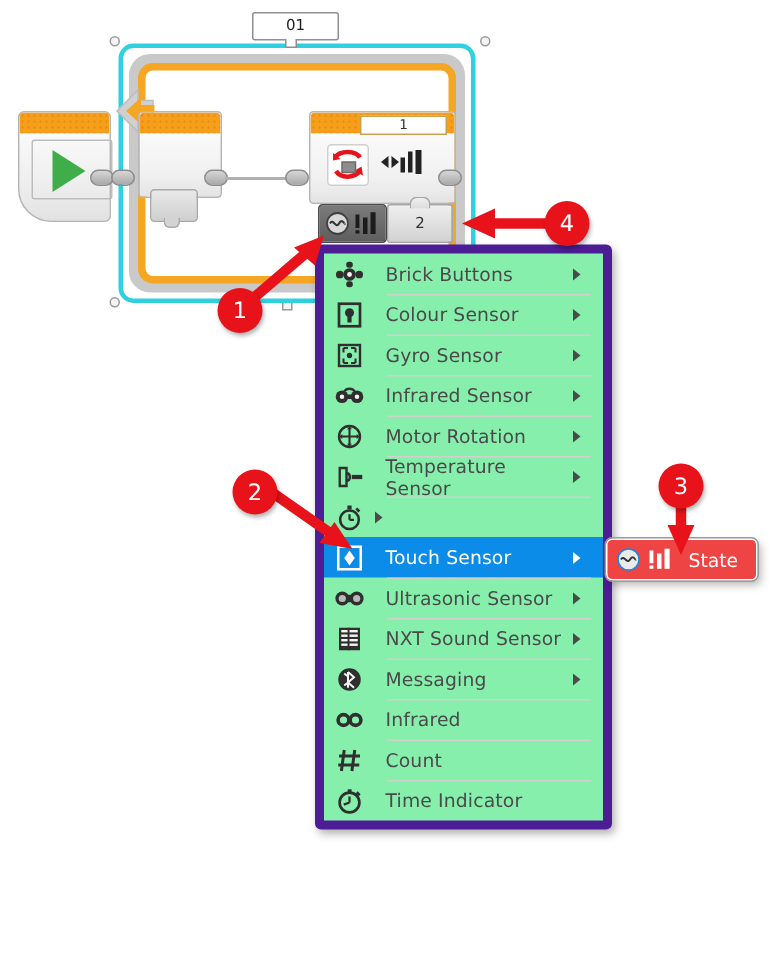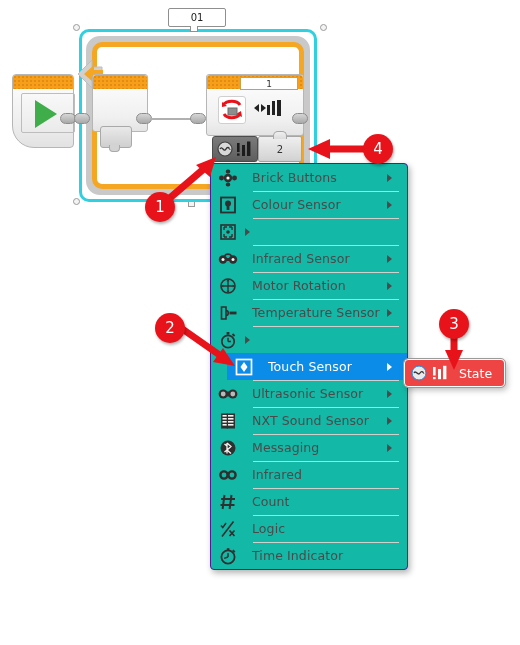--- a/index.html
+++ b/index.html
@@ -158,22 +158,22 @@
 
   
   .icon-rot {
     position: absolute; background:#fff; border:1px solid #cfcfcf;
     border-radius:3px; box-sizing:border-box;
   }
 
   
   #context-menu {
     position: absolute;
-    background: #14b8a6;
-    border: 1px solid #4c1d95;
+    background: #86efac;
+    border: 6px solid #4c1d95;
     border-radius: 4px;
     box-shadow: 2px 3px 6px rgba(0,0,0,0.30);
     box-sizing: border-box;
     overflow: hidden;
   }
   .menu-item {
     position: relative;
     height: 27px;
     display: flex;
     align-items: center;
@@ -199,21 +199,21 @@
   .mi-arrow {
     width: 20px; min-width: 20px;
     display: flex; align-items: center; justify-content: flex-start;
   }
   .mi-arrow i {
     display: block; width: 0; height: 0;
     border-left: 5px solid #4a4a4a;
     border-top: 4px solid transparent;
     border-bottom: 4px solid transparent;
   }
-  .menu-item.selected { background: #0c8ce9; margin-left: 16px; }
+  .menu-item.selected { background: #0c8ce9; }
   .menu-item.selected .mi-label { color: #ffffff; }
   .menu-item.selected .mi-icon { color: #ffffff; }
   .menu-item.selected .mi-arrow i { border-left-color: #ffffff; }
 
   
   #submenu {
     position: absolute;
     background: #ef4444;
     border: 1px solid #ffffff;
     outline: 1px solid #9b9b9b;
@@ -367,20 +367,21 @@
         <span class="mi-icon">
           <svg width="20" height="20" viewBox="0 0 20 20">
             <rect x="3" y="3" width="14" height="14" fill="none" stroke="#2f2f2f" stroke-width="1.6"></rect>
             <path d="M6 5 L6 8 M6 5 L9 5" stroke="#2f2f2f" stroke-width="1.4" fill="none"></path>
             <path d="M14 5 L14 8 M14 5 L11 5" stroke="#2f2f2f" stroke-width="1.4" fill="none"></path>
             <path d="M6 15 L6 12 M6 15 L9 15" stroke="#2f2f2f" stroke-width="1.4" fill="none"></path>
             <path d="M14 15 L14 12 M14 15 L11 15" stroke="#2f2f2f" stroke-width="1.4" fill="none"></path>
             <circle cx="10" cy="10" r="1.8" fill="#2f2f2f"></circle>
           </svg>
         </span>
+        <span class="mi-label">Gyro Sensor</span>
         <span class="mi-arrow">
           <i></i>
         </span>
       </div>
       <div class="menu-item">
         <div class="mi-sep"></div>
         <span class="mi-icon">
           <svg width="20" height="20" viewBox="0 0 20 20">
             <circle cx="5" cy="10.5" r="4.2" fill="#2f2f2f"></circle>
             <circle cx="15" cy="10.5" r="4.2" fill="#2f2f2f"></circle>
@@ -511,32 +512,20 @@
         <span class="mi-arrow"></span>
       </div>
       <div class="menu-item">
         <div class="mi-sep"></div>
         <span class="mi-icon">
           <svg width="20" height="20" viewBox="0 0 20 20">
             <path d="M6.5 3 L4.6 17 M13.5 3 L11.6 17 M3 7 L17 7 M2.5 13 L16.5 13" stroke="#2f2f2f" stroke-width="2" fill="none"></path>
           </svg>
         </span>
         <span class="mi-label">Count</span>
-        <span class="mi-arrow"></span>
-      </div>
-      <div class="menu-item">
-        <div class="mi-sep"></div>
-        <span class="mi-icon">
-          <svg width="20" height="20" viewBox="0 0 20 20">
-            <path d="M3 6.5 L4.8 8.6 L8 4" stroke="#2f2f2f" stroke-width="1.5" fill="none"></path>
-            <path d="M15.5 2.5 L4 17.5" stroke="#2f2f2f" stroke-width="1.6"></path>
-            <path d="M11.5 11.5 L16.5 17 M16.5 11.5 L11.5 17" stroke="#2f2f2f" stroke-width="1.7"></path>
-          </svg>
-        </span>
-        <span class="mi-label">Logic</span>
         <span class="mi-arrow"></span>
       </div>
       <div class="menu-item">
         <div class="mi-sep"></div>
         <span class="mi-icon">
           <svg width="20" height="20" viewBox="0 0 20 20">
             <circle cx="10" cy="11" r="6.6" fill="none" stroke="#2f2f2f" stroke-width="1.8"></circle>
             <rect x="8.8" y="2.2" width="2.6" height="2.4" fill="#2f2f2f"></rect>
             <path d="M14.8 4.2 L16.8 6.2" stroke="#2f2f2f" stroke-width="1.8"></path>
             <path d="M10 11 L6.2 12.4 M10 11 L10 7" stroke="#2f2f2f" stroke-width="1.5"></path>

